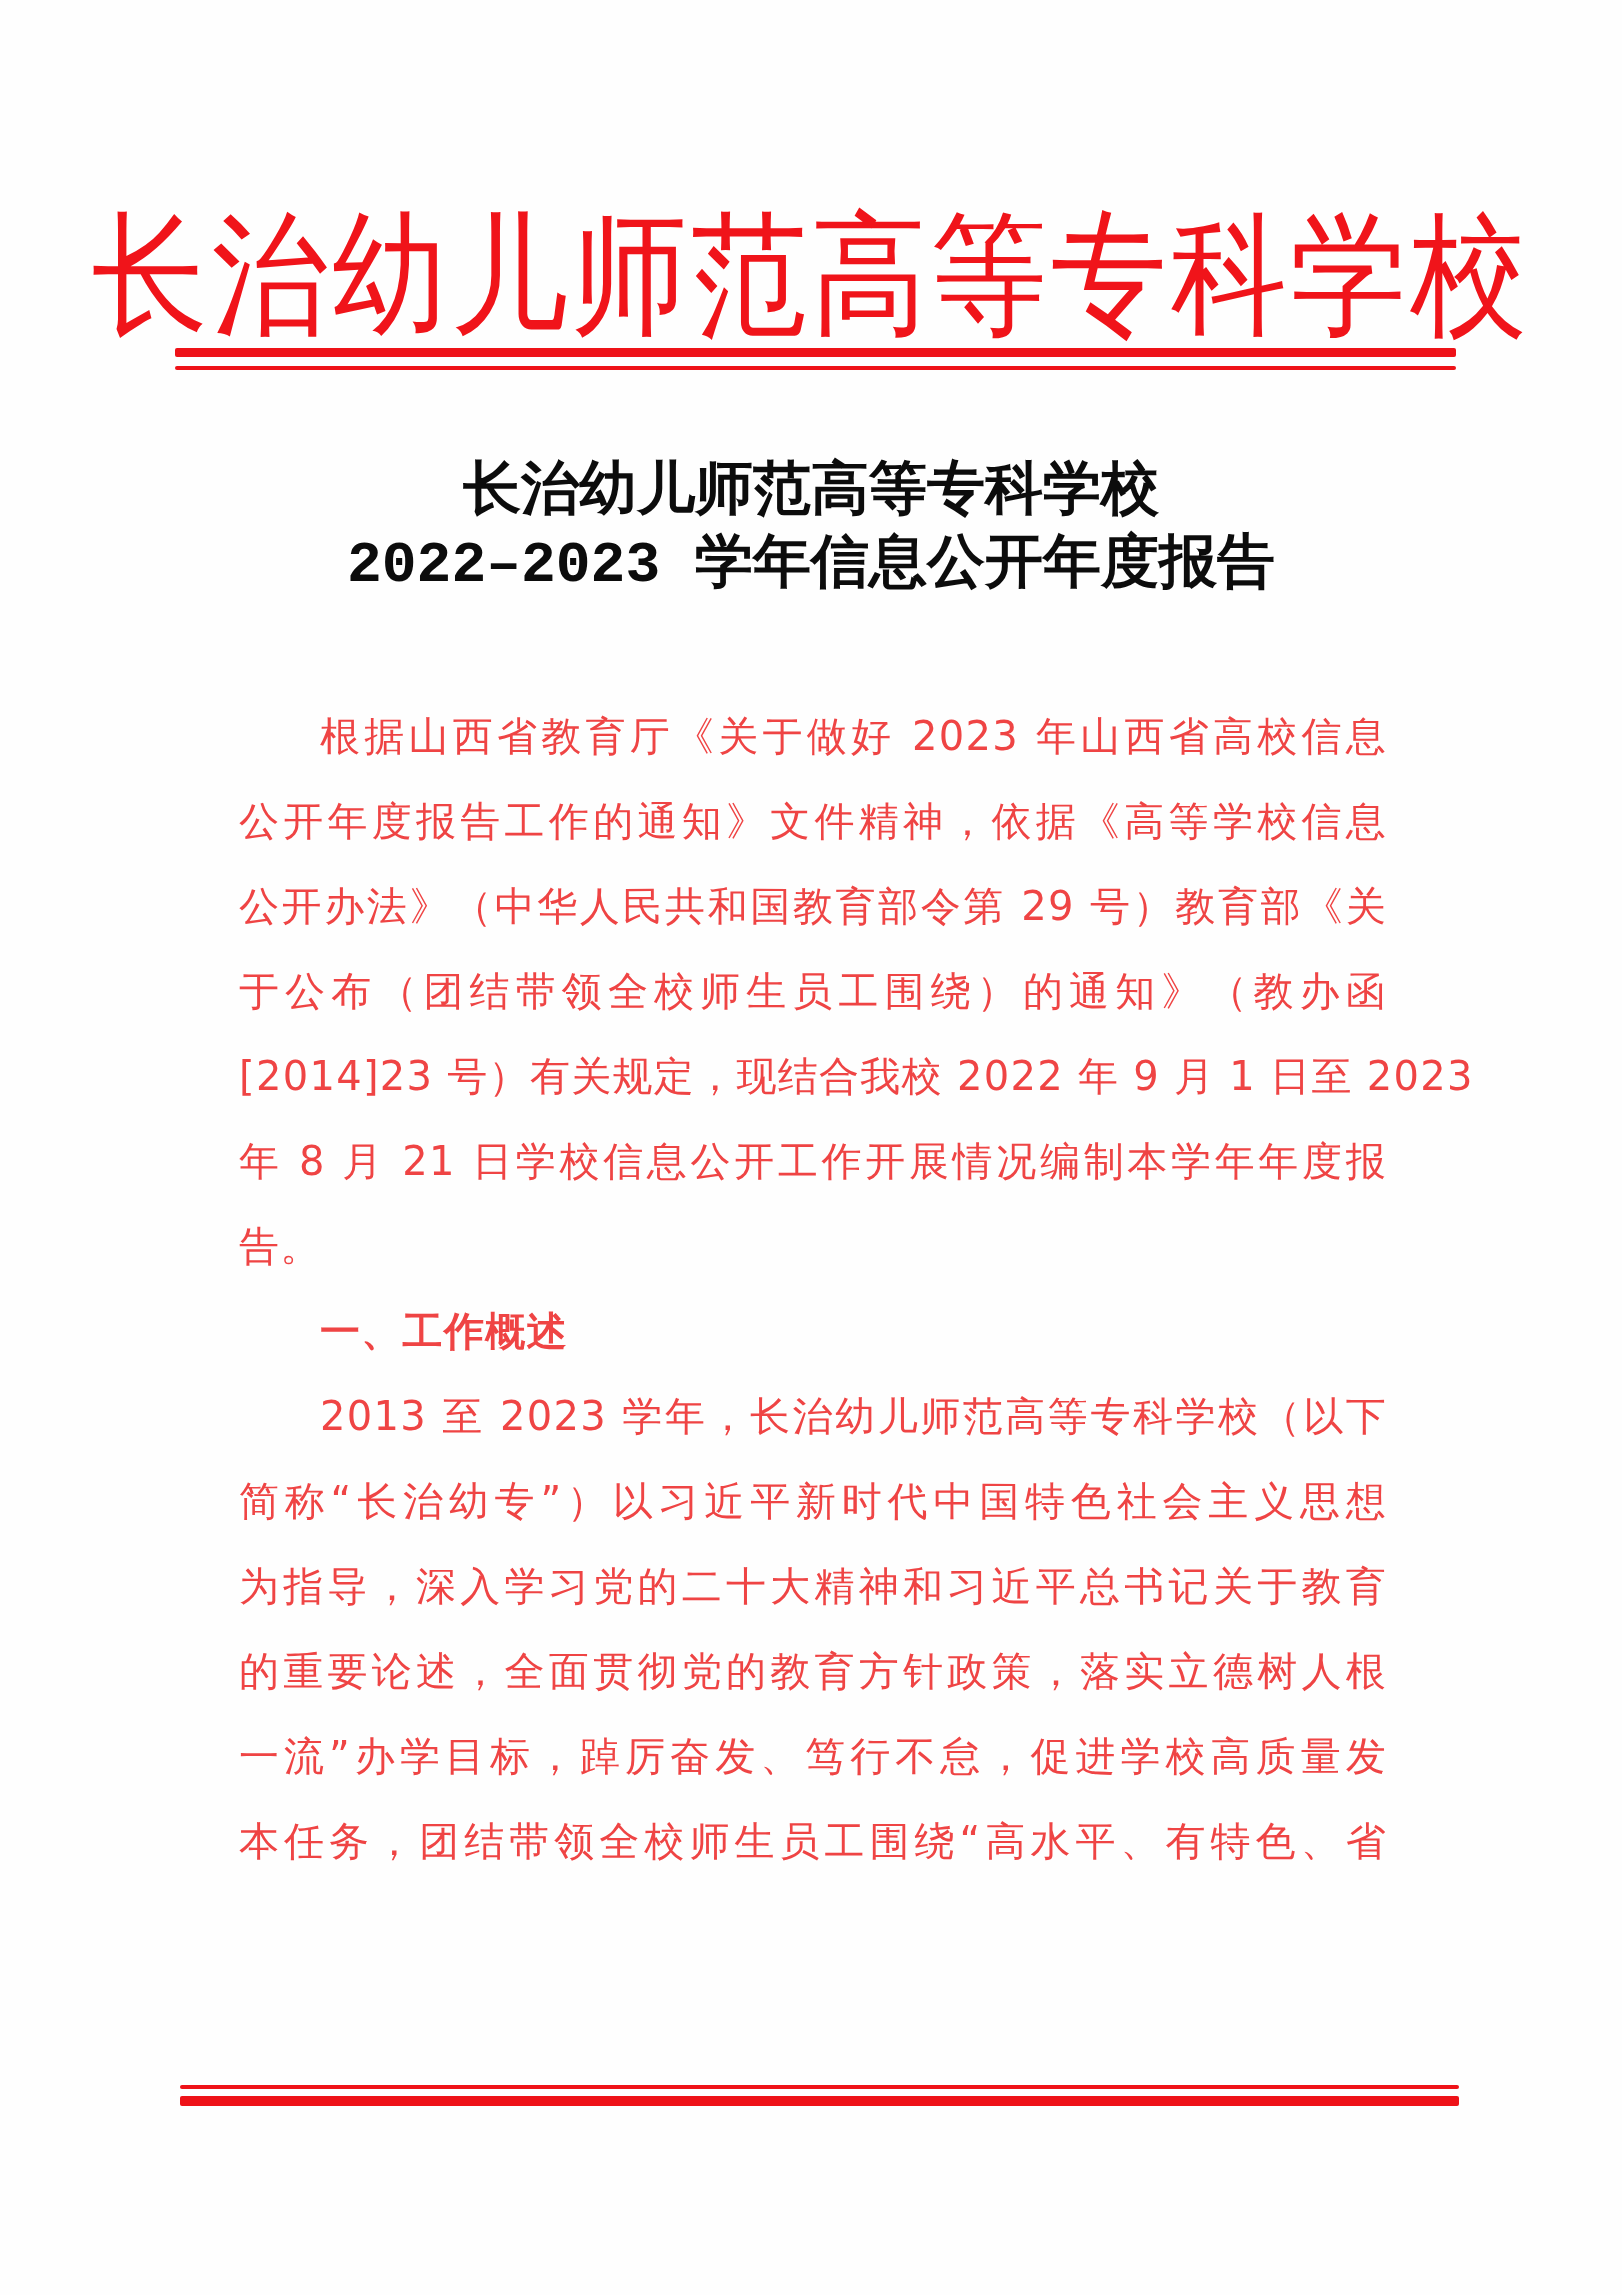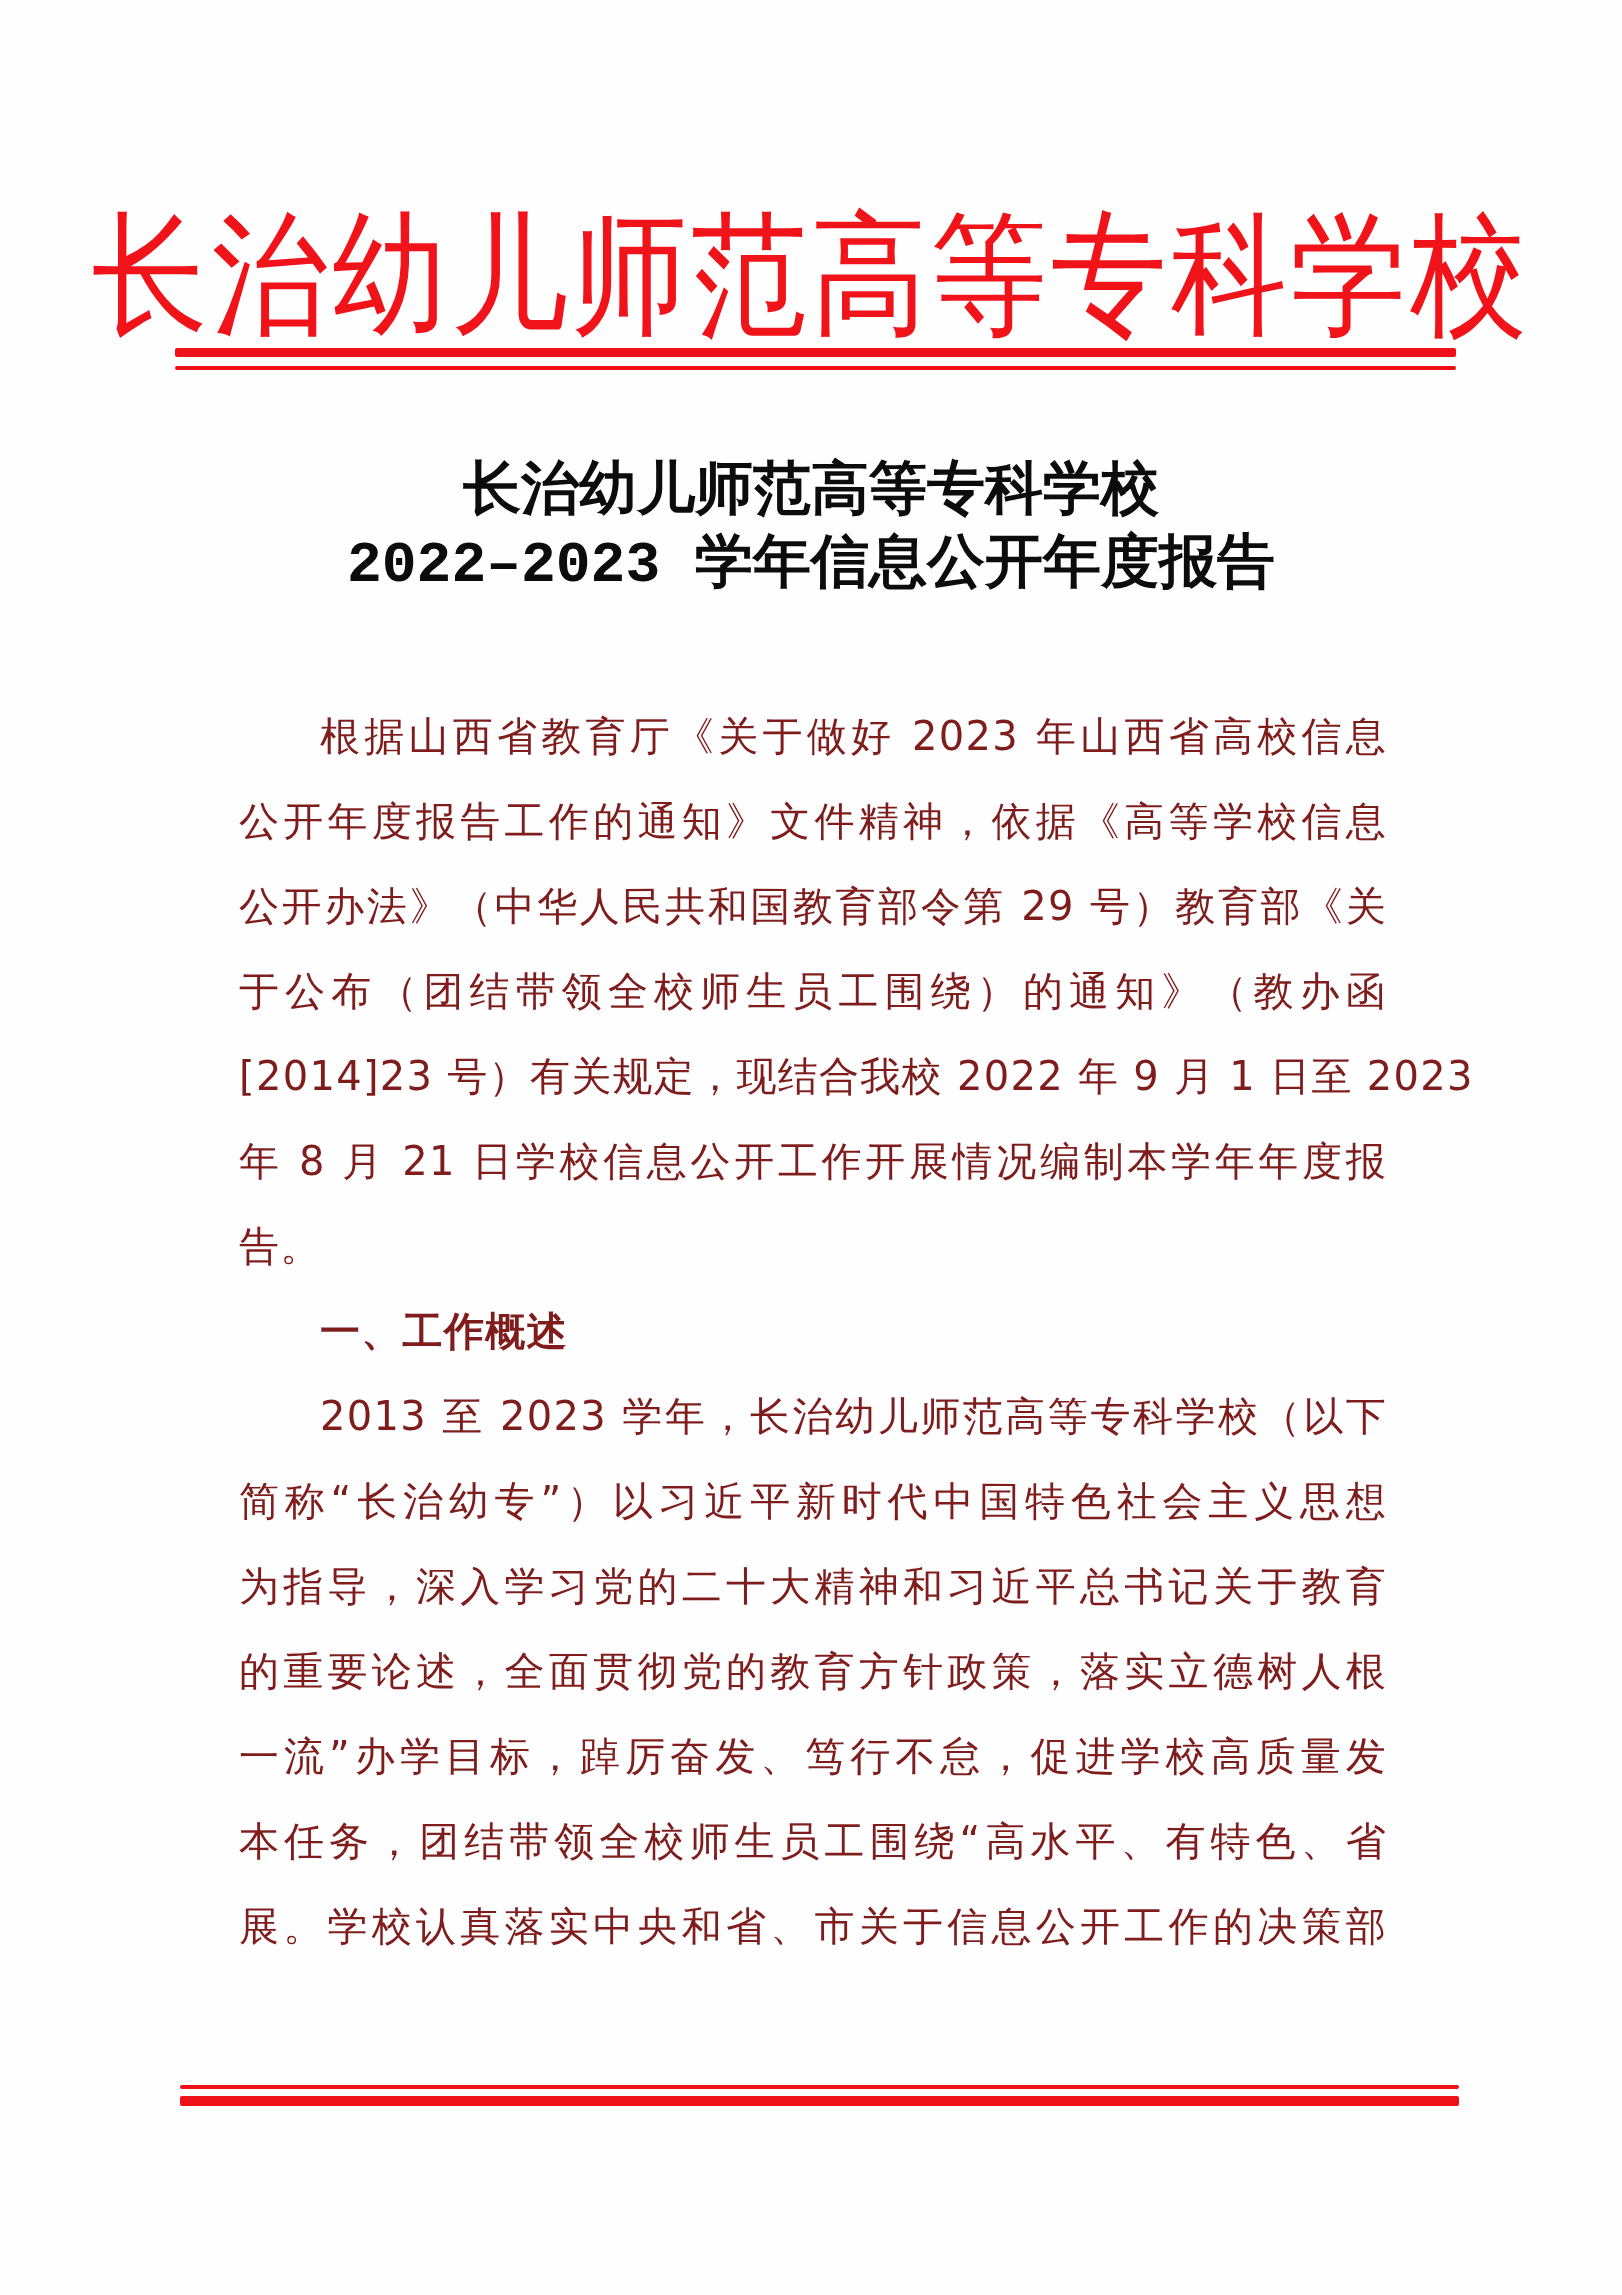--- a/index.html
+++ b/index.html
@@ -22,21 +22,21 @@
     position: absolute; left: 0; width: 1622px; text-align: center;
     font-family: "DejaVu Serif", "Liberation Serif", serif;
     font-weight: bold; color: #0c0c0c; font-size: 58px;
   }
   .title.l1 { top: 452px; height: 72px; line-height: 72px; }
   .title.l2 { top: 530px; height: 72px; line-height: 72px; font-family: Liberation Mono, monospace; }
 
   .body-text {
     position: absolute; left: 239px; width: 1148px; top: 694px;
     font-family: "DejaVu Sans", "Liberation Sans", sans-serif;
-    font-size: 40px; color: #7f1d1d;
+    font-size: 40px; color: #ef4444;
   }
   .line {
     height: 85px; line-height: 85px; white-space: nowrap;
     text-align: justify; text-align-last: justify; letter-spacing: 1.3px;
   }
   .line.indent { padding-left: 81px; }
   .line.last { text-align-last: left; }
   .line.heading { font-weight: bold; padding-left: 81px; text-align-last: left; }
 </style>
 </head>
@@ -61,19 +61,18 @@
     <div class="line last">告。</div>
 
     <div class="line heading">一、工作概述</div>
 
     <div class="line indent">2013 至 2023 学年，长治幼儿师范高等专科学校（以下</div>
     <div class="line">简称“长治幼专”）以习近平新时代中国特色社会主义思想</div>
     <div class="line">为指导，深入学习党的二十大精神和习近平总书记关于教育</div>
     <div class="line">的重要论述，全面贯彻党的教育方针政策，落实立德树人根</div>
     <div class="line">一流”办学目标，踔厉奋发、笃行不怠，促进学校高质量发</div>
     <div class="line">本任务，团结带领全校师生员工围绕“高水平、有特色、省</div>
-    <div class="line">展。学校认真落实中央和省、市关于信息公开工作的决策部</div>
   </div>
 
   <div class="rule bot-thin"></div>
   <div class="rule bot-thick"></div>
 </div>
 
 
 </body></html>

